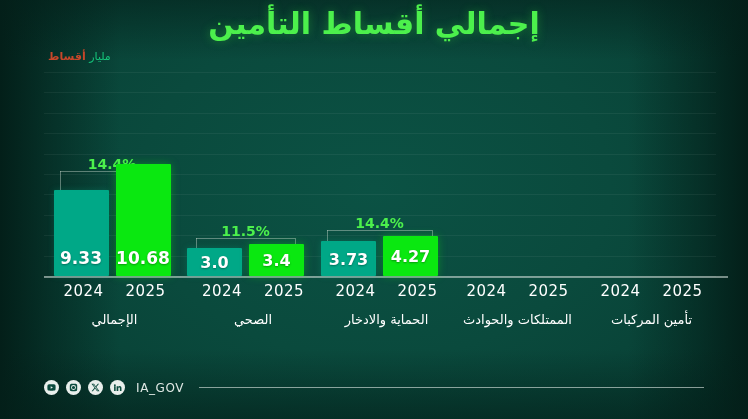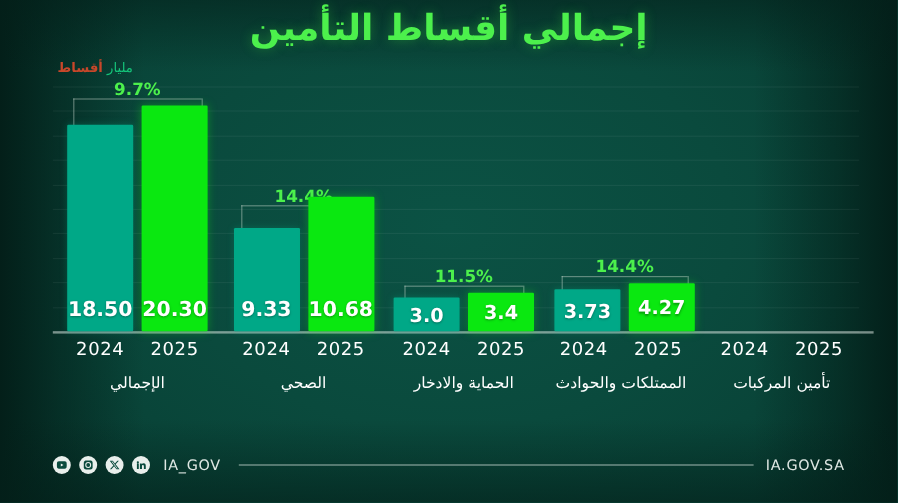--- a/index.html
+++ b/index.html
@@ -197,38 +197,20 @@
       <div class="gridline" style="top: 143px;"></div>
       <div class="gridline" style="top: 163px;"></div>
       <div class="gridline" style="top: 184px;"></div>
       <div class="gridline" style="top: 204px;"></div>
     </div>
 </div>
 
 <div class="baseline"></div>
 
 <div class="groups">
-    <div class="group" style="width: 141px;">
-      <div class="growth" style="bottom: 202.236px;">
-        <div class="growth-pct">9.7%</div>
-        <div class="bracket-top"></div>
-        <div class="bracket-left" style="height: 24.6909px;"></div>
-        <div class="bracket-right" style="height: 8px;"></div>
-      </div>
-      <div class="bar-wrap">
-        <div class="bar y2024" style="height: 171.545px;">
-          <div class="bar-value">18.50</div>
-        </div>
-      </div>
-      <div class="bar-wrap">
-        <div class="bar y2025" style="height: 188.236px;">
-          <div class="bar-value">20.30</div>
-        </div>
-      </div>
-    </div>
     <div class="group" style="width: 136px;">
       <div class="growth" style="bottom: 113.033px;">
         <div class="growth-pct">14.4%</div>
         <div class="bracket-top"></div>
         <div class="bracket-left" style="height: 20.5182px;"></div>
         <div class="bracket-right" style="height: 8px;"></div>
       </div>
       <div class="bar-wrap">
         <div class="bar y2024" style="height: 86.5145px;">
           <div class="bar-value">9.33</div>
@@ -334,17 +316,13 @@
         </svg>
     </div>
     <div class="social">
       <svg viewBox="0 0 24 24">
           <path d="M4.98 3.5A2.5 2.5 0 1 1 2.5 6 2.5 2.5 0 0 1 4.98 3.5zM2.9 8.4h4.2V21H2.9zM9.6 8.4h4v1.7h.06a4.4 4.4 0 0 1 3.96-2.2c4.2 0 5 2.8 5 6.4V21h-4.2v-5.8c0-1.4 0-3.2-2-3.2s-2.3 1.5-2.3 3.1V21H9.6z"></path>
         </svg>
     </div>
     <div class="handle">IA_GOV</div>
     <div class="rule"></div>
   </div>
-  <div class="footer-right">
-    <div class="rule-right"></div>
-    <div class="site">IA.GOV.SA</div>
-  </div>
 </div>
 
 </body></html>

